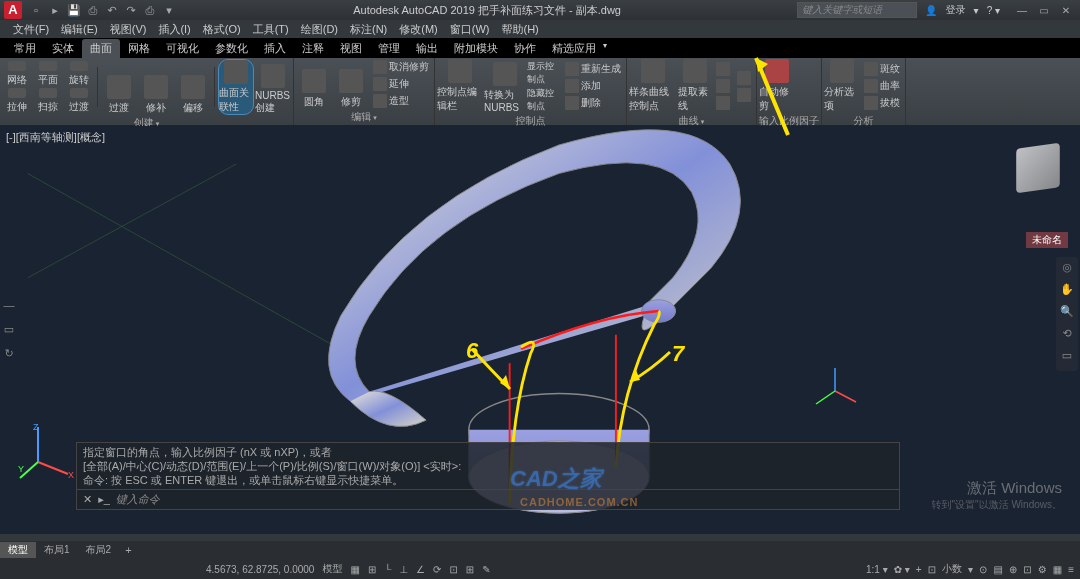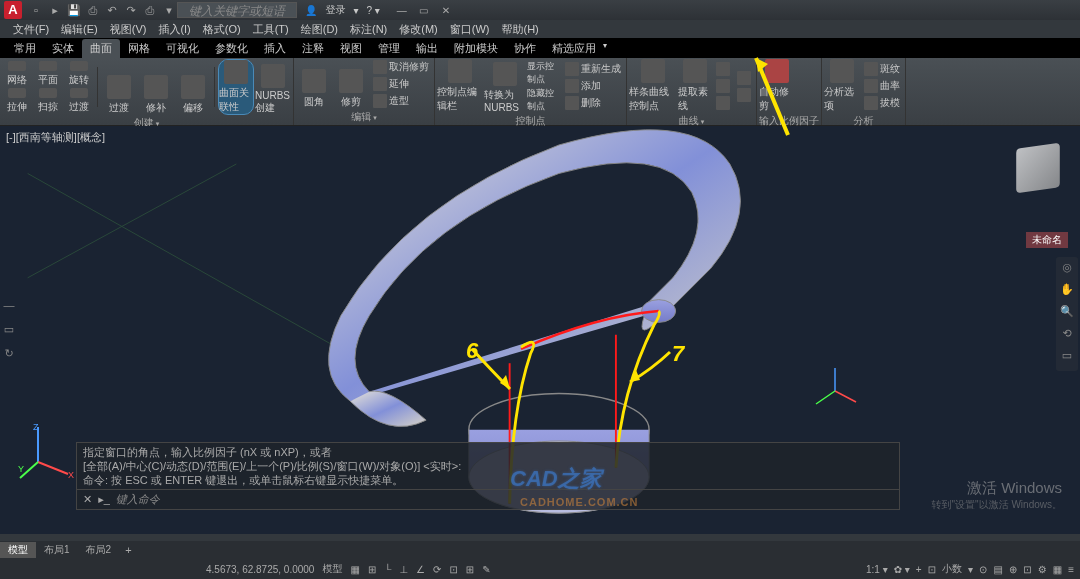--- a/index.html
+++ b/index.html
@@ -3,21 +3,21 @@
   <meta charset="utf-8">
   <style>
     * { margin: 0; padding: 0; box-sizing: border-box; font-family: "Microsoft YaHei", sans-serif; }
     body { width: 1080px; height: 579px; background: #33383d; color: #c8c8c8; font-size: 11px; overflow: hidden; position: relative; }
     
     .title-bar { height: 20px; background: linear-gradient(#3a3f44, #2d3136); display: flex; align-items: center; padding: 0 4px; }
     .logo { width: 18px; height: 18px; background: #c8202e; color: #fff; text-align: center; line-height: 18px; font-weight: bold; font-size: 13px; border-radius: 2px; }
     .qat { display: flex; gap: 3px; margin-left: 6px; }
     .qat-icon { width: 16px; height: 16px; display: flex; align-items: center; justify-content: center; color: #aaa; }
     .title-center { flex: 1; text-align: center; font-size: 11px; color: #ccc; }
-    .title-search { width: 120px; height: 16px; background: #4a5055; border: 1px solid #555; font-size: 12px; color: #888; font-style: italic; padding: 0 4px; text-align: center; }
+    .title-search { width: 120px; height: 16px; background: #4a5055; border: 1px solid #555; font-size: 10px; color: #888; font-style: italic; padding: 0 4px; }
     .title-right { display: flex; gap: 8px; align-items: center; margin-left: 8px; }
     .title-right span { font-size: 10px; }
     .win-controls { display: flex; gap: 2px; margin-left: 12px; }
     .win-btn { width: 20px; height: 14px; display: flex; align-items: center; justify-content: center; color: #aaa; font-size: 10px; }
     
     .menu-bar { height: 18px; background: #33383d; display: flex; align-items: center; padding: 0 8px; gap: 2px; }
     .menu-item { padding: 0 5px; font-size: 11px; color: #ccc; }
     
     .ribbon-tabs { height: 20px; background: #000000; display: flex; align-items: flex-end; padding: 0 6px; }
     .ribbon-tab { padding: 2px 8px; font-size: 11px; color: #ccc; }
@@ -86,20 +86,21 @@
   <div class="qat">
     <div class="qat-icon">▫</div>
     <div class="qat-icon">▸</div>
     <div class="qat-icon">💾</div>
     <div class="qat-icon">⎙</div>
     <div class="qat-icon">↶</div>
     <div class="qat-icon">↷</div>
     <div class="qat-icon">⎙</div>
     <div class="qat-icon">▾</div>
   </div>
+  <div class="title-center">Autodesk AutoCAD 2019   把手补面练习文件 - 副本.dwg</div>
   <div class="title-search">键入关键字或短语</div>
   <div class="title-right">
     <span>👤</span>
     <span>登录</span>
     <span>▾</span>
     <span>? ▾</span>
   </div>
   <div class="win-controls">
     <div class="win-btn">—</div>
     <div class="win-btn">▭</div>

